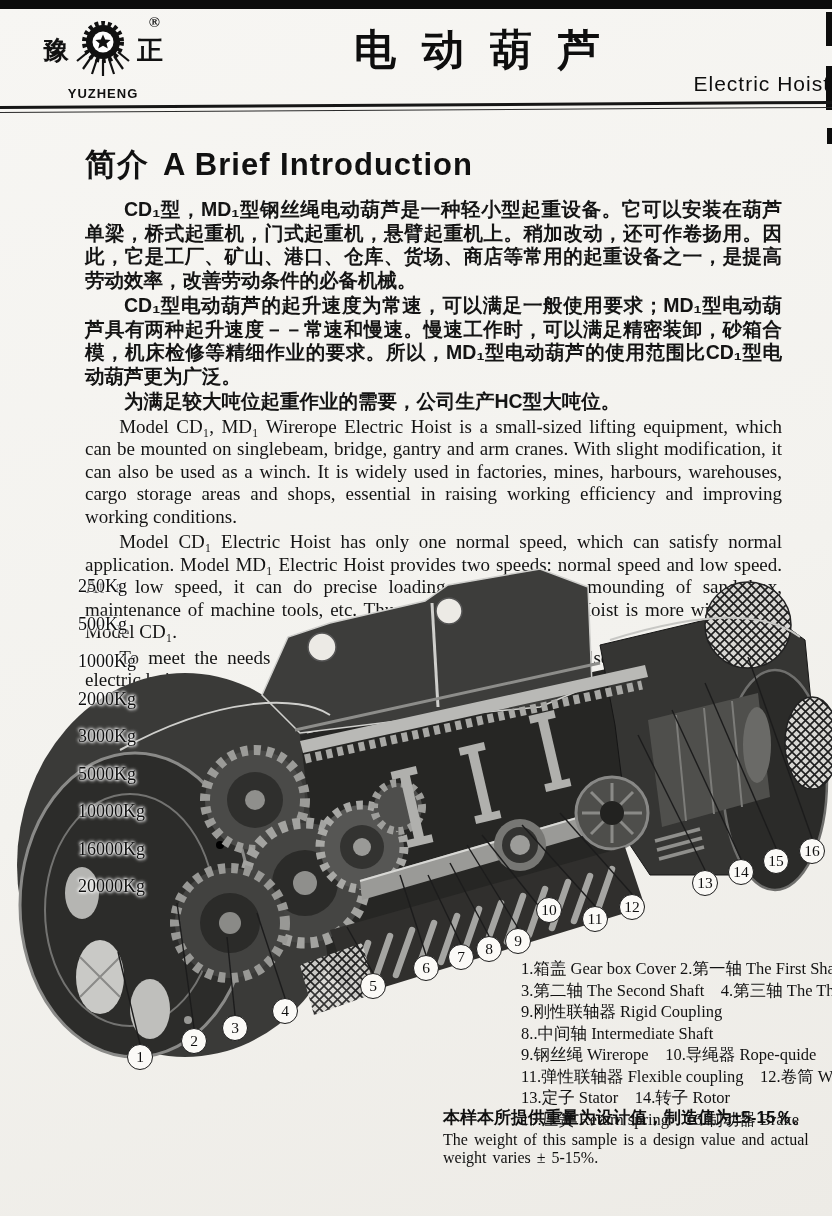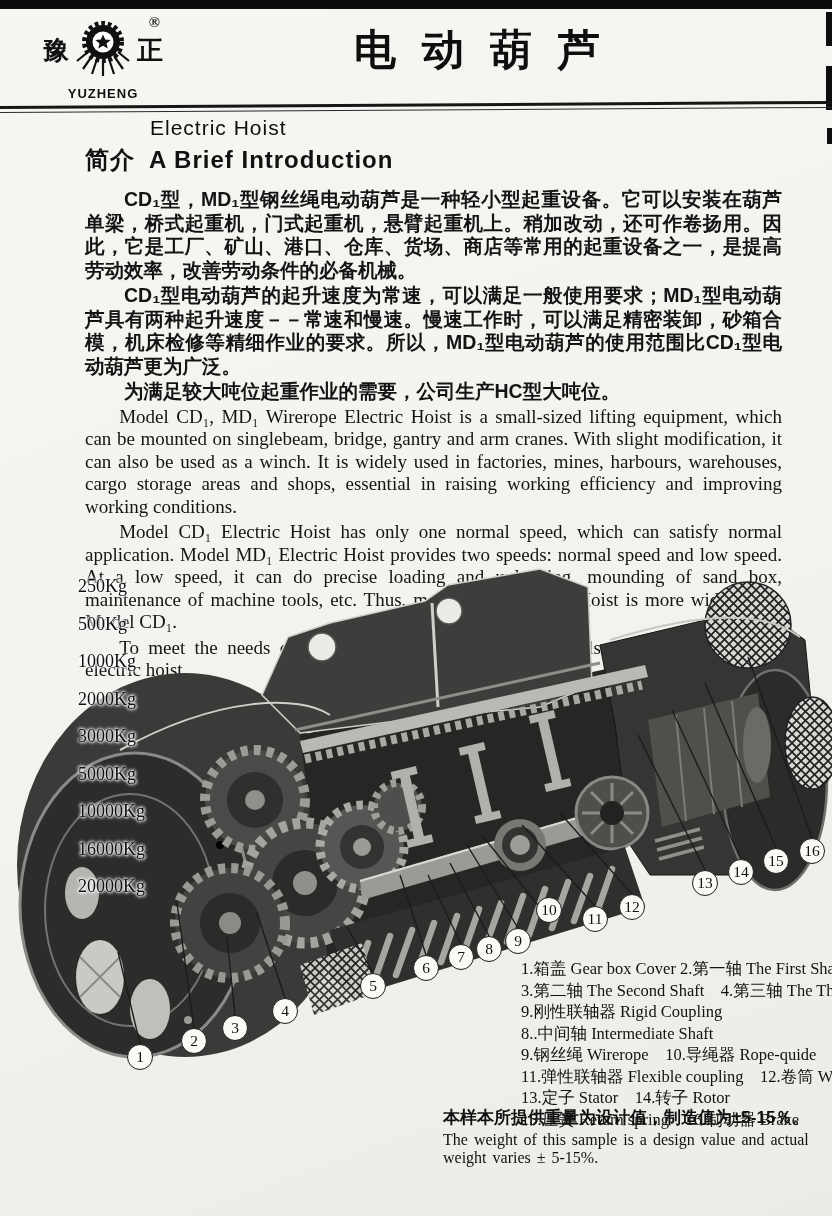--- a/index.html
+++ b/index.html
@@ -26,32 +26,32 @@
   .logo-char{font-family:"Liberation Serif",serif;font-weight:bold;font-size:26px;color:#111;}
   .logo-reg{position:absolute;right:18px;top:-2px;font-size:15px;font-weight:bold;color:#111;}
   .logo-brand{text-align:center;font-family:"Liberation Sans",sans-serif;font-weight:bold;font-size:13px;letter-spacing:1px;margin-top:2px;color:#111;}
   .title-zh{
     position:absolute;left:150px;top:22px;width:680px;
     text-align:center;font-family:"Liberation Sans",sans-serif;
     font-weight:bold;font-size:42px;letter-spacing:26px;color:#0e0e0e;
   }
   .title-en{
     position:absolute;left:150px;top:72px;width:680px;
-    text-align:left;font-family:"Liberation Sans",sans-serif;
-    font-size:21px;font-weight:500;color:#0e0e0e;letter-spacing:1px;margin-top:44px;
+    text-align:right;font-family:"Liberation Sans",sans-serif;
+    font-size:21px;font-weight:500;color:#0e0e0e;letter-spacing:1px;
   }
   .rule{position:absolute;left:0;top:106px;width:832px;transform:rotate(-0.35deg);transform-origin:left center;}
   .rule .r1{height:3px;background:#161616;}
   .rule .r2{height:1px;background:#2a2a2a;margin-top:3px;}
 
   
   .intro{position:absolute;left:85px;top:144px;width:697px;}
   .intro-heading{
     font-family:"Liberation Sans",sans-serif;font-weight:bold;
-    font-size:24px;color:#111;margin:0 0 12px 0;letter-spacing:1px;
+    font-size:31px;color:#111;margin:0 0 12px 0;letter-spacing:1px;
   }
   .intro-heading .hz{margin-right:14px;}
   p.zh{
     margin:0 0 2px 0;font-size:19.5px;line-height:23.5px;
     font-family:"Liberation Sans",sans-serif;font-weight:600;
     text-indent:2em;text-align:justify;color:#141414;
   }
   p.en{
     margin:0 0 3px 0;font-size:19px;line-height:22.5px;
     font-family:"Liberation Serif",serif;

